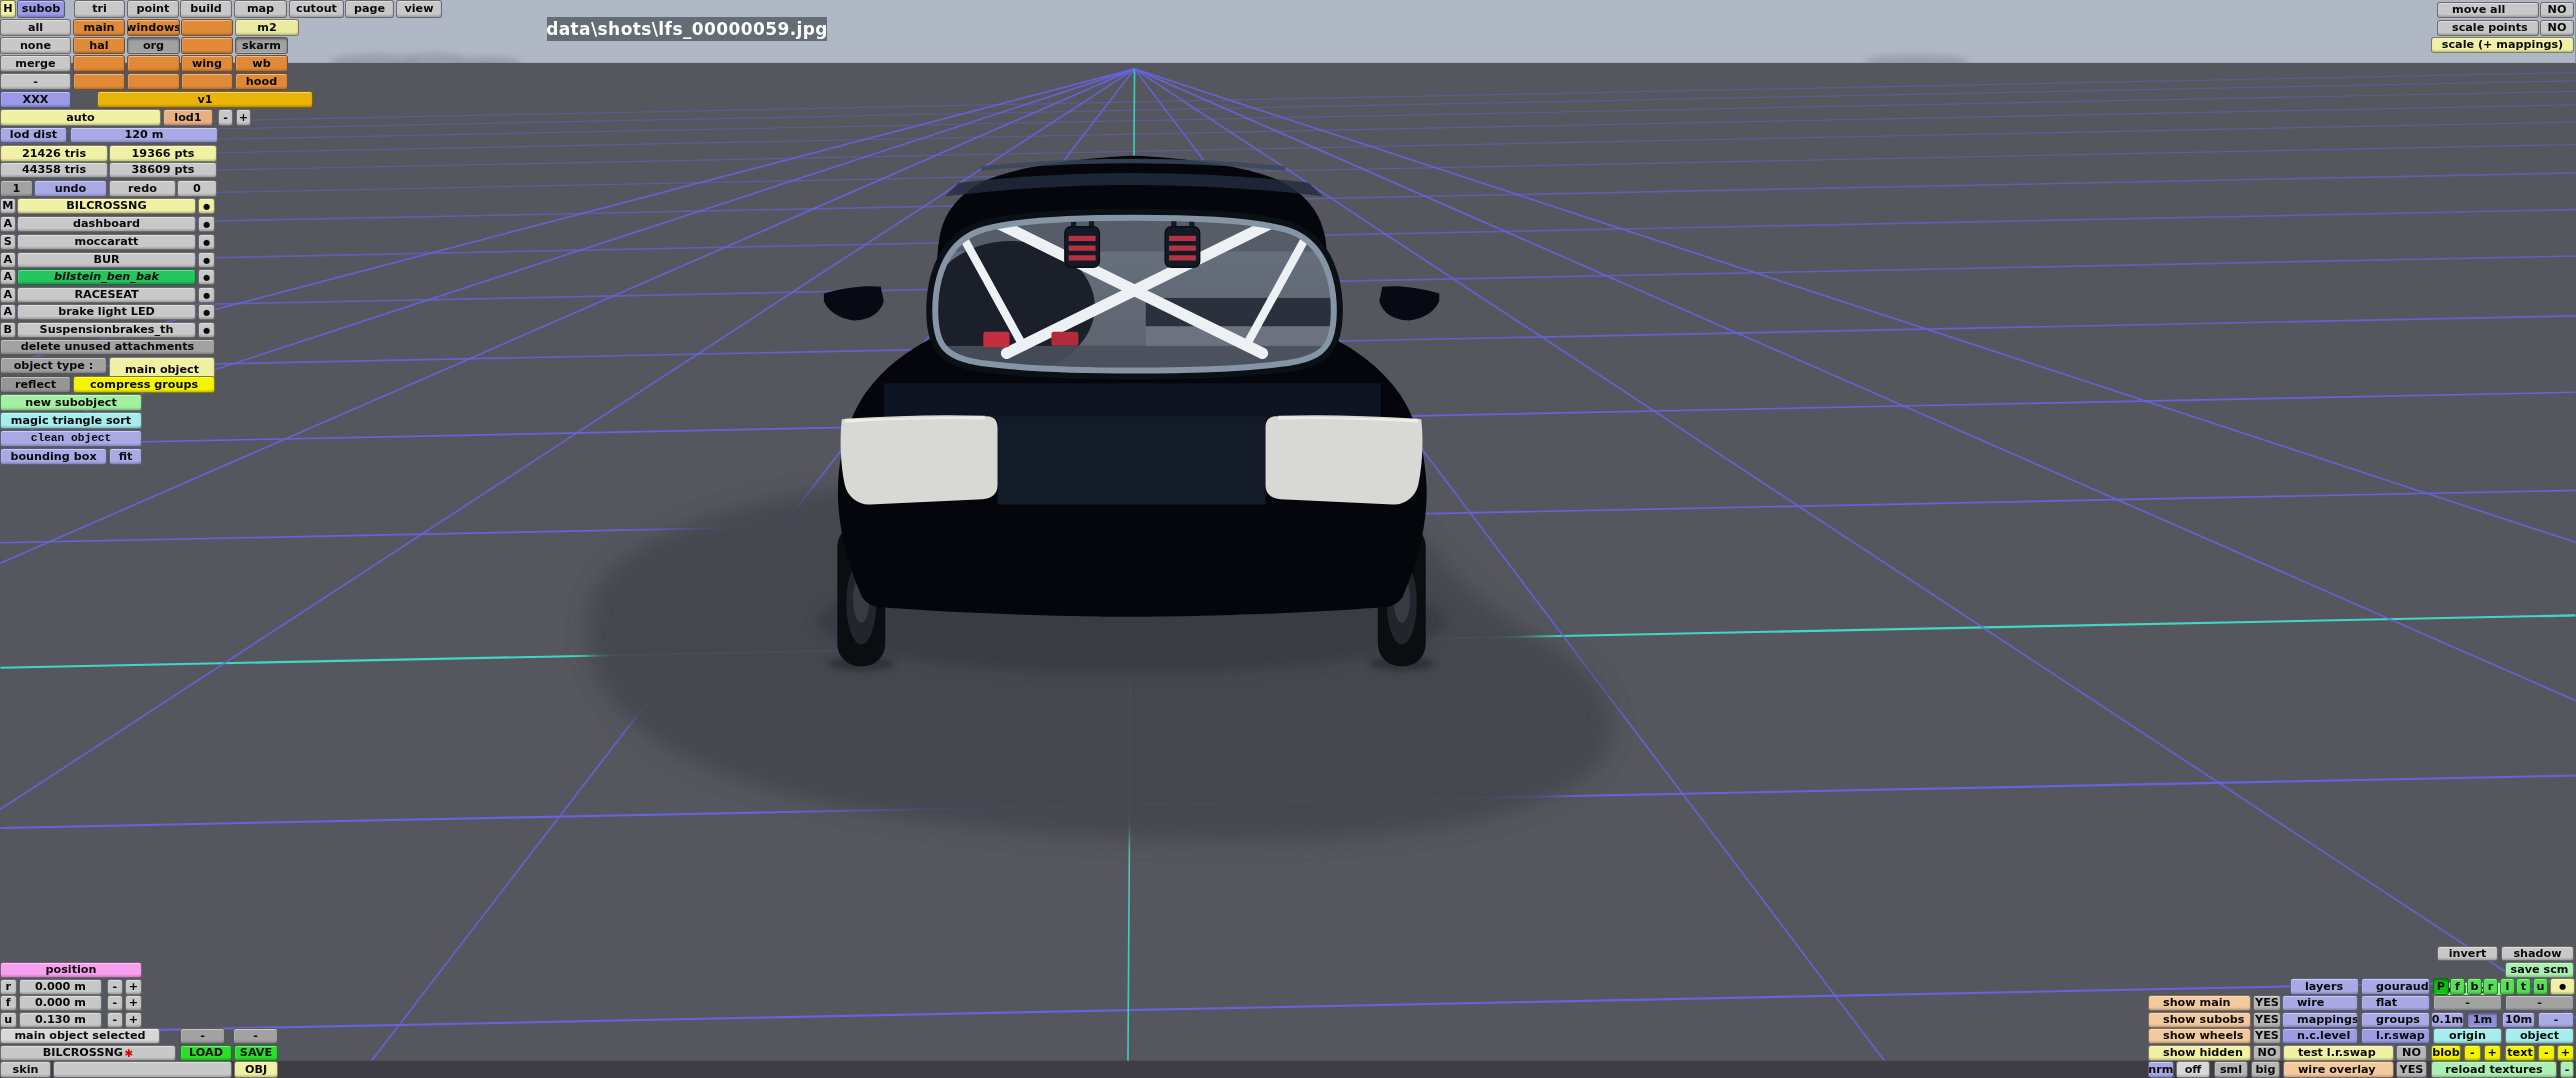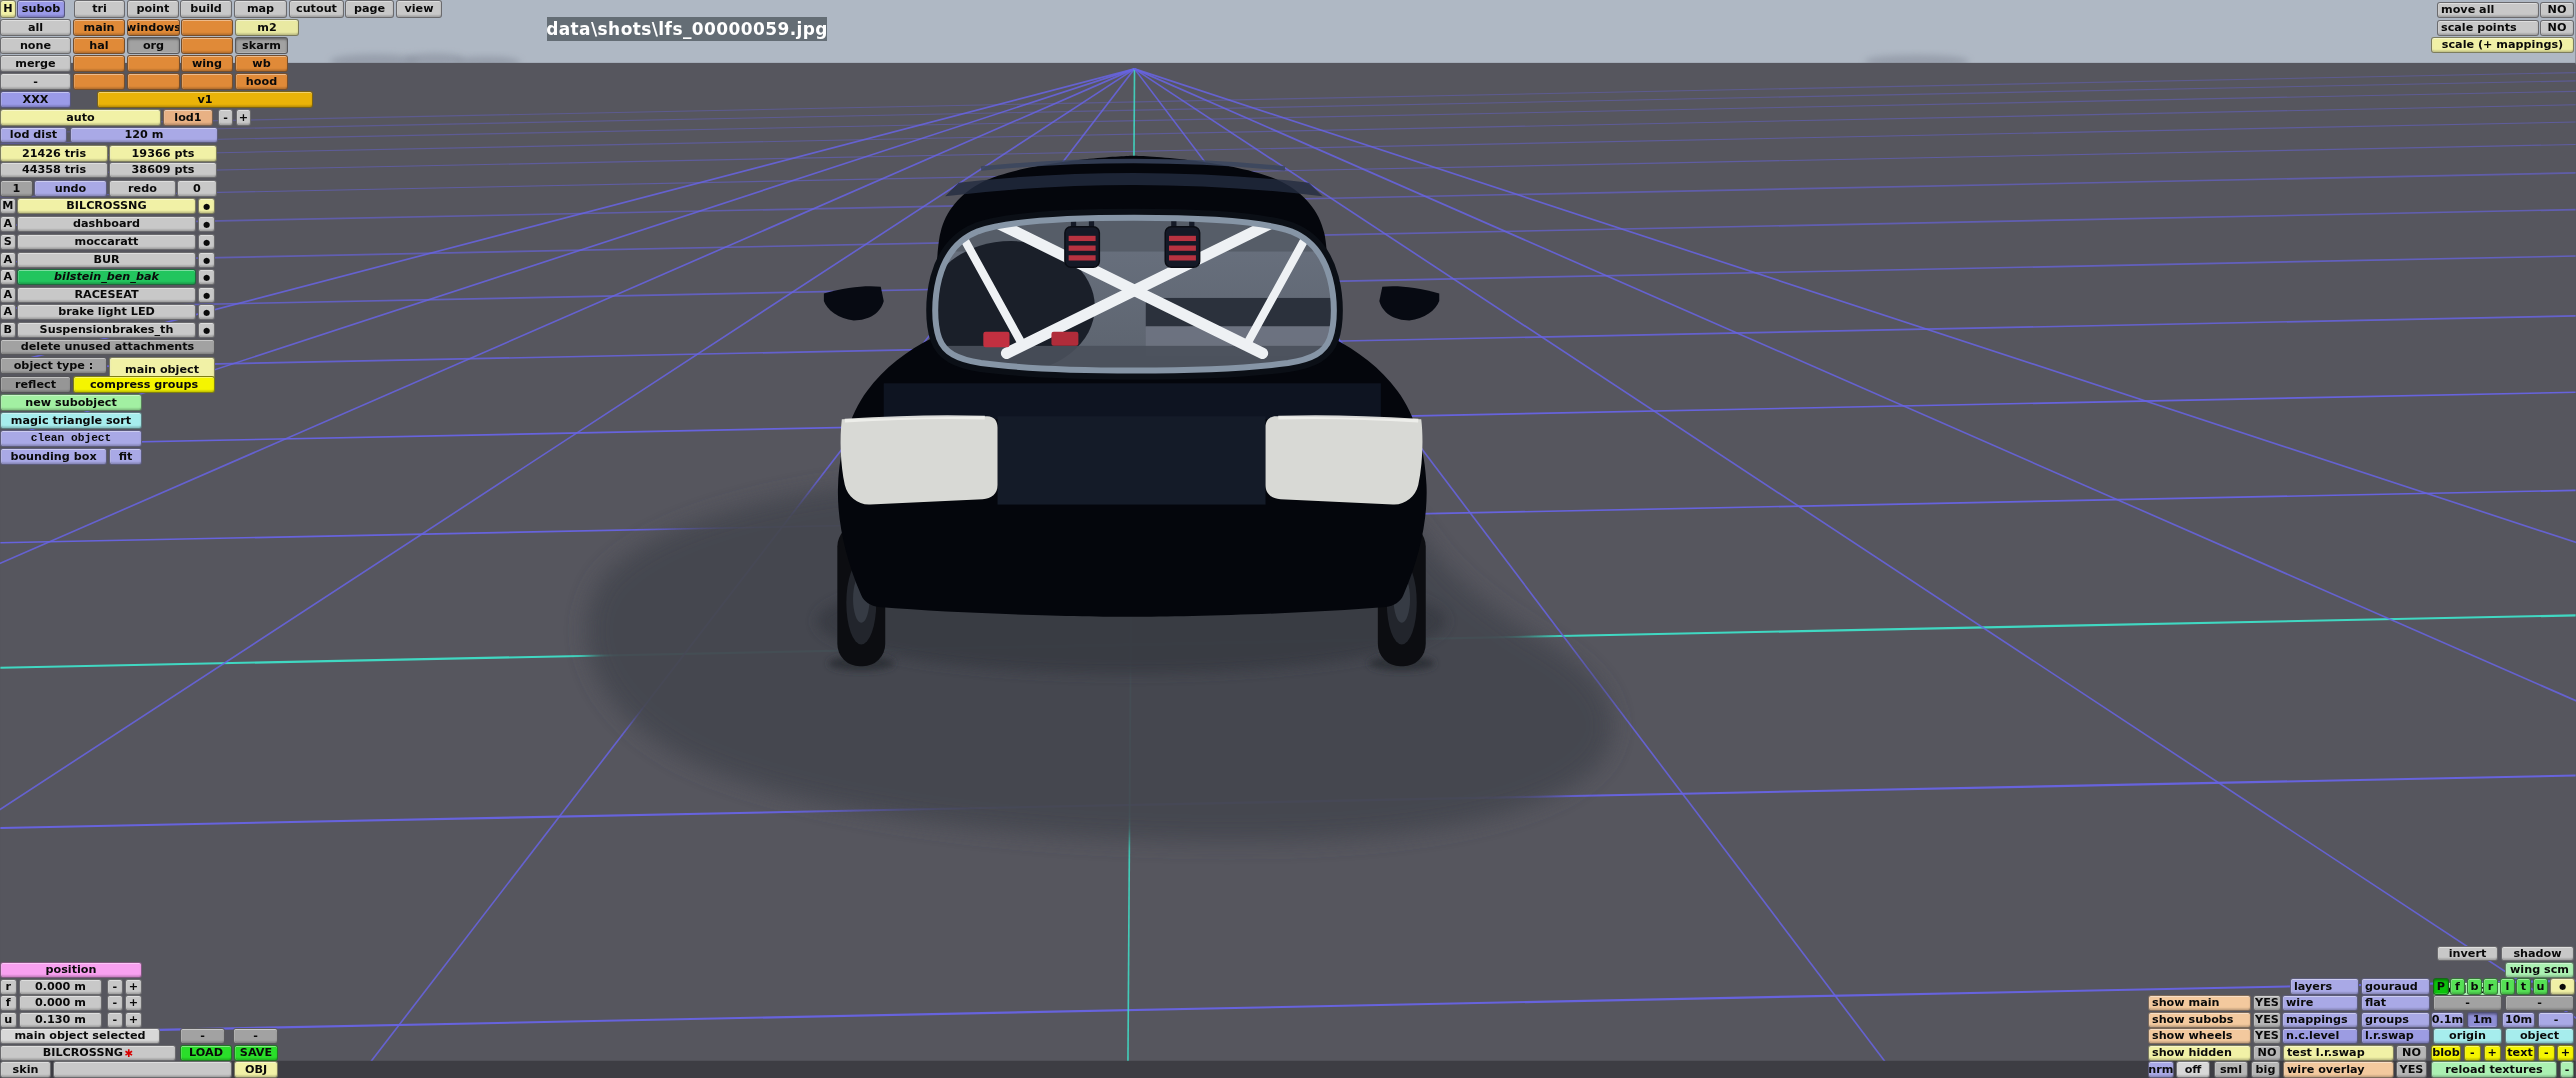--- a/index.html
+++ b/index.html
@@ -5,21 +5,21 @@
   html,body{margin:0;padding:0;background:#2a2a2e;}
   .stage{position:relative;width:2576px;height:1078px;overflow:hidden;background:#56565E;
          font-family:"DejaVu Sans",sans-serif;}
   #scene{position:absolute;left:0;top:0;width:2576px;height:1078px;display:block;}
   #ui{position:absolute;left:0;top:0;width:2576px;height:1078px;}
   .btn{position:absolute;box-sizing:border-box;display:flex;align-items:center;justify-content:center;
        font-weight:bold;font-size:11.2px;line-height:1;color:#0a0a0a;border-radius:3px;
        border:0.7px solid rgba(30,30,35,.55);
        box-shadow:inset 0 0.7px 0 rgba(255,255,255,.55),inset 0.7px 0 0 rgba(255,255,255,.28),inset 0 -1.5px 1.5px rgba(0,0,0,.20);
        white-space:nowrap;overflow:hidden;user-select:none;cursor:default;}
-  .btn.al{justify-content:flex-start;padding-left:3px;}
+  .btn.al{justify-content:flex-start;padding-left:14px;}
   .btn.pressed{box-shadow:inset 0 1.5px 2.2px rgba(0,0,0,.38),inset 0 -0.7px 0 rgba(255,255,255,.25);}
   .btn.dot{font-size:8.2px;}
   .star{color:#D80000;margin-left:1.5px;font-size:10.5px;}
   .vtitle{position:absolute;left:547px;top:16.5px;width:280px;height:24px;background:rgba(93,102,110,.92);
           color:#ffffff;font-weight:bold;font-size:17px;letter-spacing:0.4px;
           display:flex;align-items:center;justify-content:center;white-space:pre;}
 </style>
 </head>
 <body>
 
@@ -239,21 +239,21 @@
       <div class="btn" style="left: 233px; top: 1028px; width: 45px; height: 15.7px; background: rgb(162, 162, 162);">-</div>
       <div class="btn" style="left: 0px; top: 1045px; width: 176px; height: 15.7px; background: rgb(200, 200, 200);">BILCROSSNG<span class="star">✱</span></div>
       <div class="btn" style="left: 180px; top: 1045px; width: 52px; height: 15.7px; background: rgb(42, 222, 42);">LOAD</div>
       <div class="btn" style="left: 234px; top: 1045px; width: 44px; height: 15.7px; background: rgb(42, 222, 42);">SAVE</div>
       <div class="btn" style="left: 0px; top: 1061px; width: 51px; height: 16.5px; background: rgb(200, 200, 200);">skin</div>
       <div class="btn" style="left: 53px; top: 1061px; width: 179px; height: 16.5px; background: rgb(200, 200, 200);"></div>
       <div class="btn" style="left: 234px; top: 1061px; width: 44px; height: 16.5px; background: rgb(241, 241, 166);">OBJ</div>
       <div class="btn" style="left: 2437px; top: 946px; width: 61px; height: 15px; background: rgb(200, 200, 200);">invert</div>
       <div class="btn" style="left: 2501px; top: 946px; width: 73px; height: 15px; background: rgb(200, 200, 200);">shadow</div>
       <div class="btn" style="left: 2433px; top: 962px; width: 69px; height: 15.7px; background: rgb(171, 240, 178); margin-top: 20px;">load scm</div>
-      <div class="btn" style="left: 2505px; top: 962px; width: 69px; height: 15.7px; background: rgb(171, 240, 178);">wing scm</div>
+      <div class="btn" style="left: 2505px; top: 962px; width: 69px; height: 15.7px; background: rgb(171, 240, 178);">save scm</div>
       <div class="btn al" style="left: 2290px; top: 978px; width: 69px; height: 16.5px; background: rgb(169, 169, 230);">layers</div>
       <div class="btn al" style="left: 2361px; top: 978px; width: 69px; height: 16.5px; background: rgb(169, 169, 230);">gouraud</div>
       <div class="btn pressed" style="left: 2433px; top: 978px; width: 15.7px; height: 16.5px; background: rgb(12, 196, 12);">P</div>
       <div class="btn" style="left: 2450px; top: 978px; width: 15px; height: 16.5px; background: rgb(85, 224, 85);">f</div>
       <div class="btn" style="left: 2467px; top: 978px; width: 15px; height: 16.5px; background: rgb(85, 224, 85);">b</div>
       <div class="btn" style="left: 2483px; top: 978px; width: 15px; height: 16.5px; background: rgb(85, 224, 85);">r</div>
       <div class="btn" style="left: 2500px; top: 978px; width: 15px; height: 16.5px; background: rgb(85, 224, 85);">l</div>
       <div class="btn" style="left: 2516px; top: 978px; width: 15px; height: 16.5px; background: rgb(85, 224, 85);">t</div>
       <div class="btn" style="left: 2533px; top: 978px; width: 15px; height: 16.5px; background: rgb(85, 224, 85);">u</div>
       <div class="btn dot" style="left: 2550px; top: 978px; width: 25px; height: 16.5px; background: rgb(241, 241, 166);">●</div>

